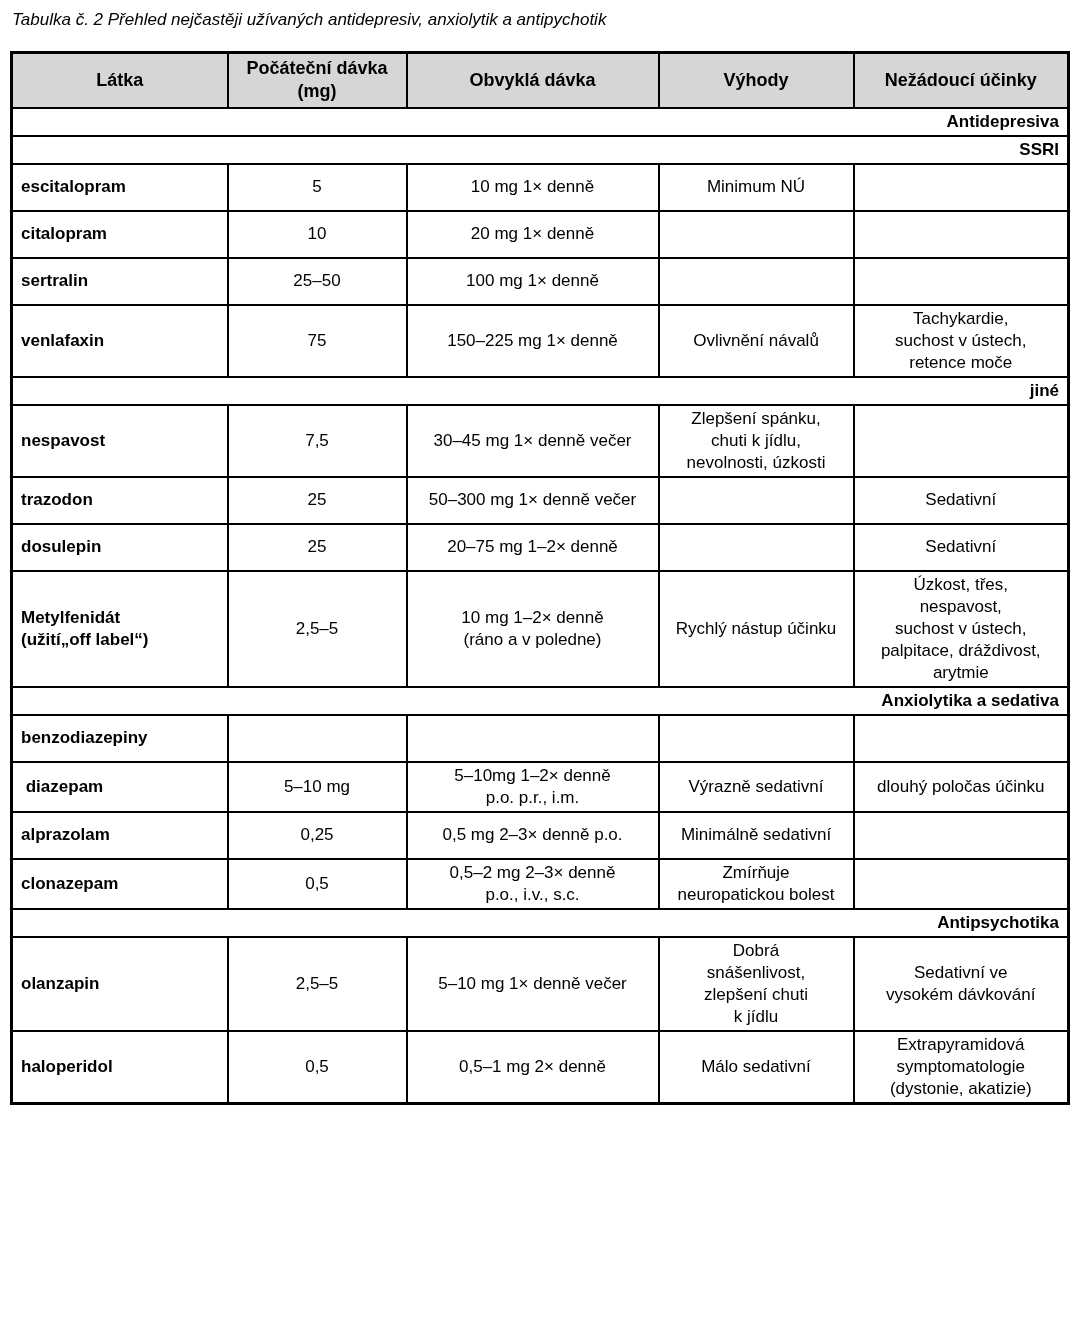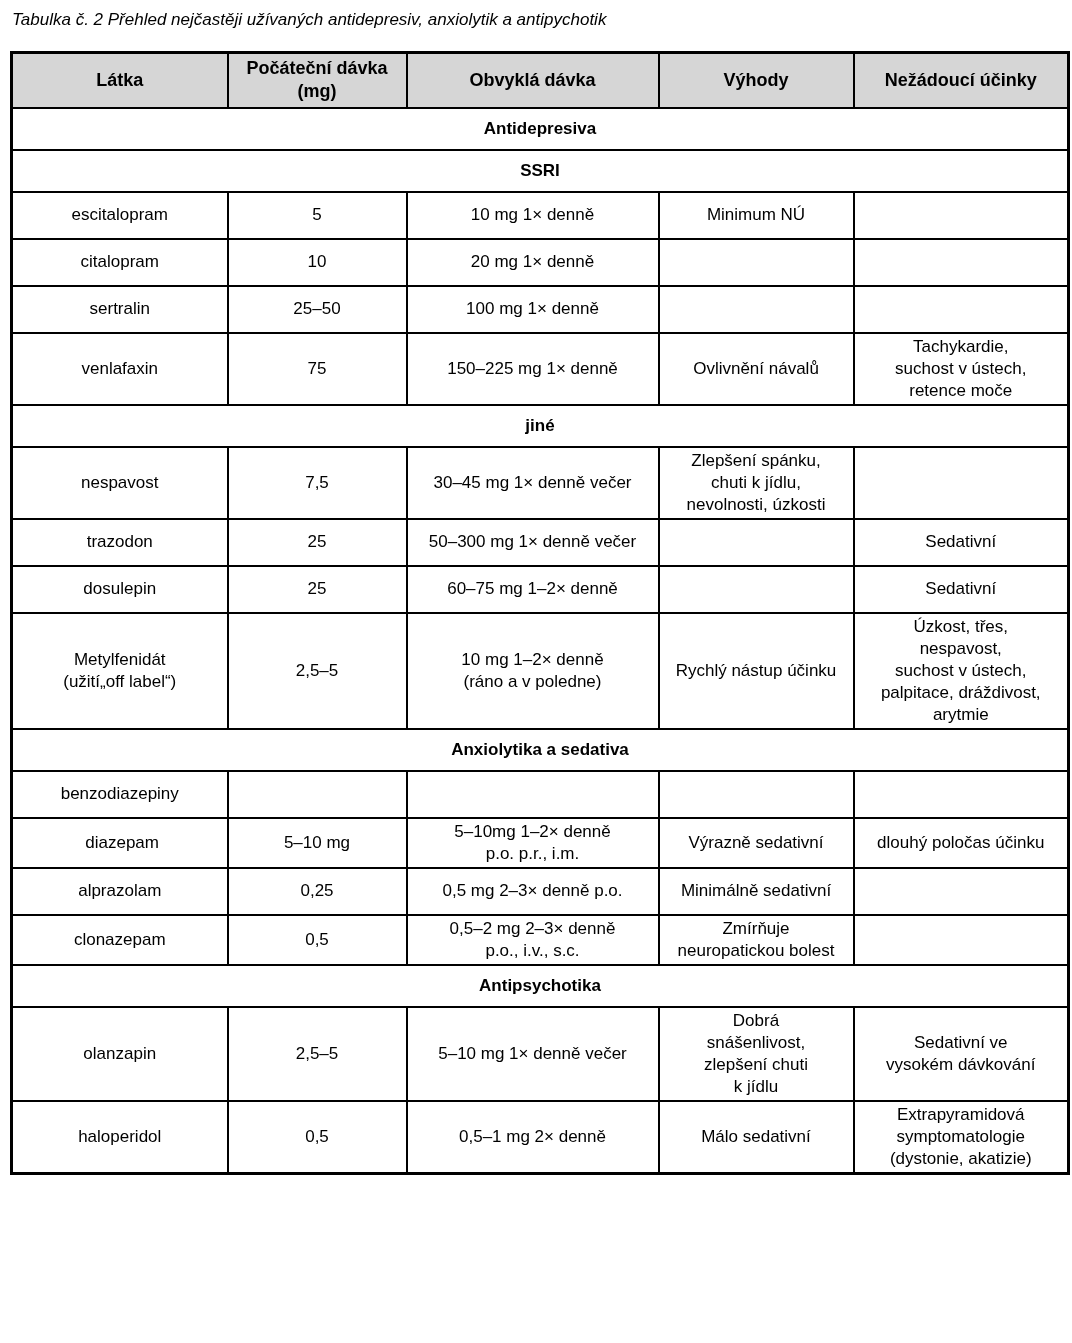--- a/index.html
+++ b/index.html
@@ -44,26 +44,26 @@
     height: 55px;
     background: #d6d6d6;
     font-weight: 700;
     font-size: 18px;
     line-height: 23px;
     text-align: center;
   }
   tbody td {
     height: 47px;
   }
-  td.c0 { text-align: center; }
+  td.c0 { text-align: left; font-weight: bold; }
   td.c1, td.c2, td.c3, td.c4 { text-align: center; }
   td.section-cell {
     font-weight: 700;
-    text-align: center;
-    height: 42px;
+    text-align: right;
+    height: 28px;
   }
 </style>
 </head>
 <body>
 
 <div class="page">
   <div class="caption">Tabulka č. 2 Přehled nejčastěji užívaných antidepresiv, anxiolytik a antipychotik</div>
 
   <table class="drug-table">
     <colgroup>
@@ -135,21 +135,21 @@
         <tr>
           <td class="c0">trazodon</td>
           <td class="c1">25</td>
           <td class="c2">50–300 mg 1× denně večer</td>
           <td class="c3"></td>
           <td class="c4">Sedativní</td>
         </tr>
         <tr>
           <td class="c0">dosulepin</td>
           <td class="c1">25</td>
-          <td class="c2">60–75 mg 1–2× denně</td>
+          <td class="c2">20–75 mg 1–2× denně</td>
           <td class="c3"></td>
           <td class="c4">Sedativní</td>
         </tr>
         <tr>
           <td class="c0">Metylfenidát
 (užití„off label“)</td>
           <td class="c1">2,5–5</td>
           <td class="c2">10 mg 1–2× denně
 (ráno a v poledne)</td>
           <td class="c3">Rychlý nástup účinku</td>

